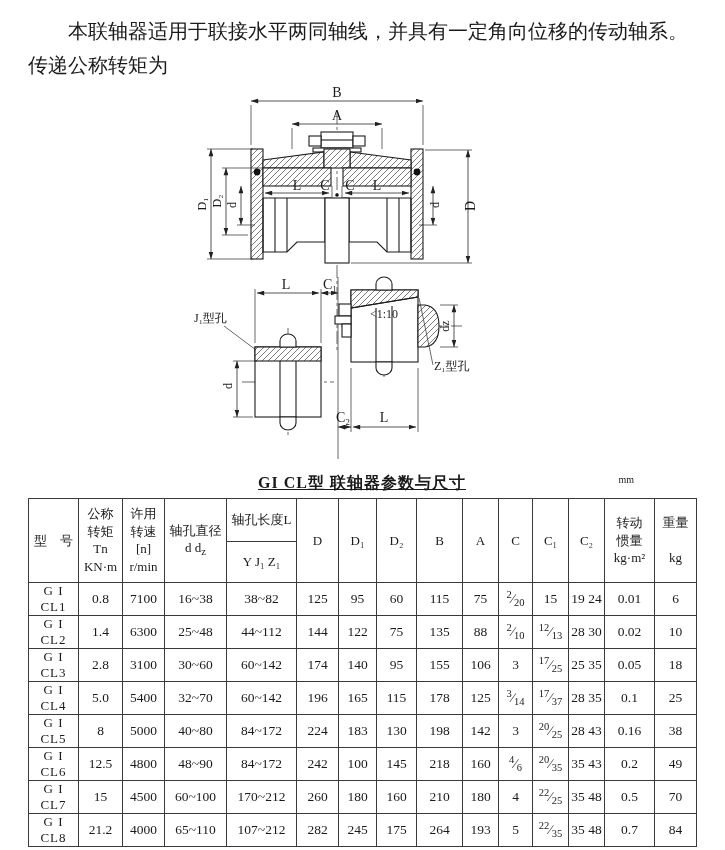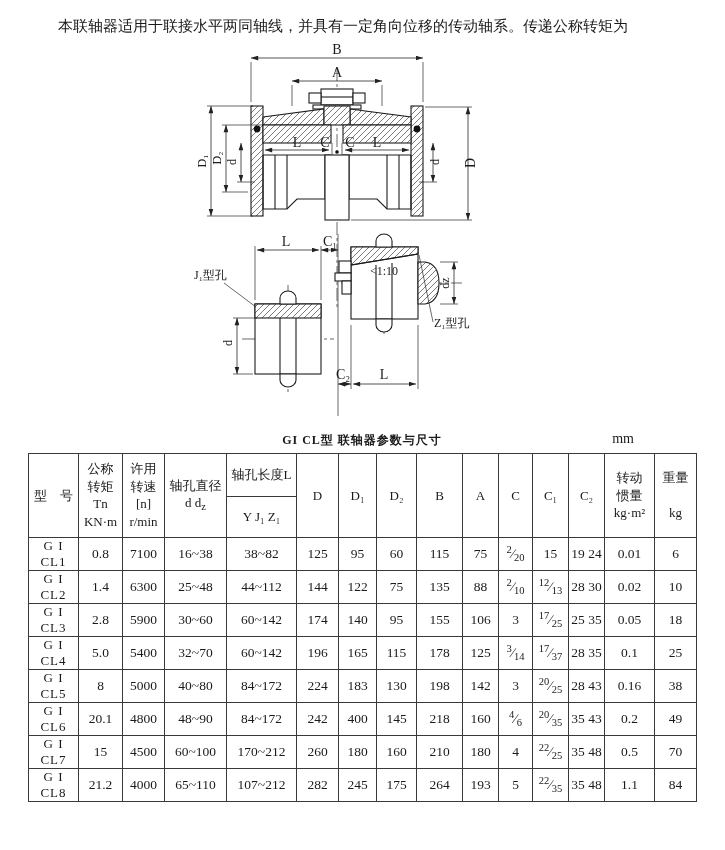--- a/index.html
+++ b/index.html
@@ -1,31 +1,31 @@
 <!DOCTYPE html>
 <html><head>
 <meta charset="utf-8">
 <style>
   html,body{margin:0;padding:0;background:#fff;}
   body{width:725px;height:850px;font-family:"Liberation Serif","DejaVu Serif",serif;color:#1a1a1a;position:relative;overflow:hidden;}
-  .intro{padding:14px 22px 0 28px;font-size:15px;line-height:1.72;}
+  .intro{padding:14px 22px 0 28px;font-size:20px;line-height:1.72;}
   .intro .l1{text-indent:2em;}
   .drawing-wrap{margin-left:10px;margin-top:2px;}
   svg text{font-family:"Liberation Serif","DejaVu Serif",serif;fill:#1a1a1a;}
   .ol{stroke:#1c1c1c;stroke-width:1.1;fill:none;}
   .olw{stroke:#1c1c1c;stroke-width:1.1;fill:#fff;}
   .hat{stroke:#1c1c1c;stroke-width:1.1;fill:url(#h);}
   .dim{stroke:#2a2a2a;stroke-width:0.8;fill:none;}
   .cl{stroke:#2a2a2a;stroke-width:0.7;fill:none;stroke-dasharray:13 3 3 3;}
   .thin{stroke:#2a2a2a;stroke-width:0.7;fill:none;}
   .dtx{font-size:14px;}
   .dtx2{font-size:12px;}
   .titlebar{position:relative;width:668px;margin:8px 0 4px 28px;text-align:center;}
-  .tbl-title{font-size:12px;font-weight:bold;letter-spacing:1px;}
-  .tbl-unit{position:absolute;right:62px;top:1px;font-size:14px;font-weight:normal;}
+  .tbl-title{font-size:16px;font-weight:bold;letter-spacing:1px;text-decoration:underline;}
+  .tbl-unit{position:absolute;right:62px;top:1px;font-size:10px;font-weight:normal;}
   table{border-collapse:collapse;margin-left:28px;width:668px;table-layout:fixed;}
   th,td{border:1px solid #3a3a3a;text-align:center;vertical-align:middle;font-weight:normal;padding:0 1px;}
   table{border:1.5px solid #222;}
   th{font-size:13px;line-height:1.35;white-space:pre-line;}
   td{font-size:13.5px;height:32px;}
   td.model{font-size:13px;letter-spacing:1px;margin-top:48px;}
   tr.hr1 th{height:42px;}
   tr.hr2 th{height:40px;}
   sup{font-size:10.5px;vertical-align:0.45em;}
   sub{font-size:10.5px;vertical-align:-0.25em;}
@@ -300,21 +300,21 @@
         <td>88</td>
         <td><span class="fr"><sup>2</sup>∕<sub>10</sub></span></td>
         <td><span class="fr"><sup>12</sup>∕<sub>13</sub></span></td>
         <td>28 30</td>
         <td>0.02</td>
         <td>10</td>
       </tr>
       <tr>
         <td class="model">G I CL3</td>
         <td>2.8</td>
-        <td>5900</td>
+        <td>3100</td>
         <td>30~60</td>
         <td>60~142</td>
         <td>174</td>
         <td>140</td>
         <td>95</td>
         <td>155</td>
         <td>106</td>
         <td>3</td>
         <td><span class="fr"><sup>17</sup>∕<sub>25</sub></span></td>
         <td>25 35</td>
@@ -350,26 +350,26 @@
         <td>198</td>
         <td>142</td>
         <td>3</td>
         <td><span class="fr"><sup>20</sup>∕<sub>25</sub></span></td>
         <td>28 43</td>
         <td>0.16</td>
         <td>38</td>
       </tr>
       <tr>
         <td class="model">G I CL6</td>
-        <td>20.1</td>
+        <td>12.5</td>
         <td>4800</td>
         <td>48~90</td>
         <td>84~172</td>
         <td>242</td>
-        <td>400</td>
+        <td>100</td>
         <td>145</td>
         <td>218</td>
         <td>160</td>
         <td><span class="fr"><sup>4</sup>∕<sub>6</sub></span></td>
         <td><span class="fr"><sup>20</sup>∕<sub>35</sub></span></td>
         <td>35 43</td>
         <td>0.2</td>
         <td>49</td>
       </tr>
       <tr>
@@ -396,17 +396,17 @@
         <td>65~110</td>
         <td>107~212</td>
         <td>282</td>
         <td>245</td>
         <td>175</td>
         <td>264</td>
         <td>193</td>
         <td>5</td>
         <td><span class="fr"><sup>22</sup>∕<sub>35</sub></span></td>
         <td>35 48</td>
-        <td>1.1</td>
+        <td>0.7</td>
         <td>84</td>
       </tr>
     </tbody>
 </table>
 
 </body></html>

